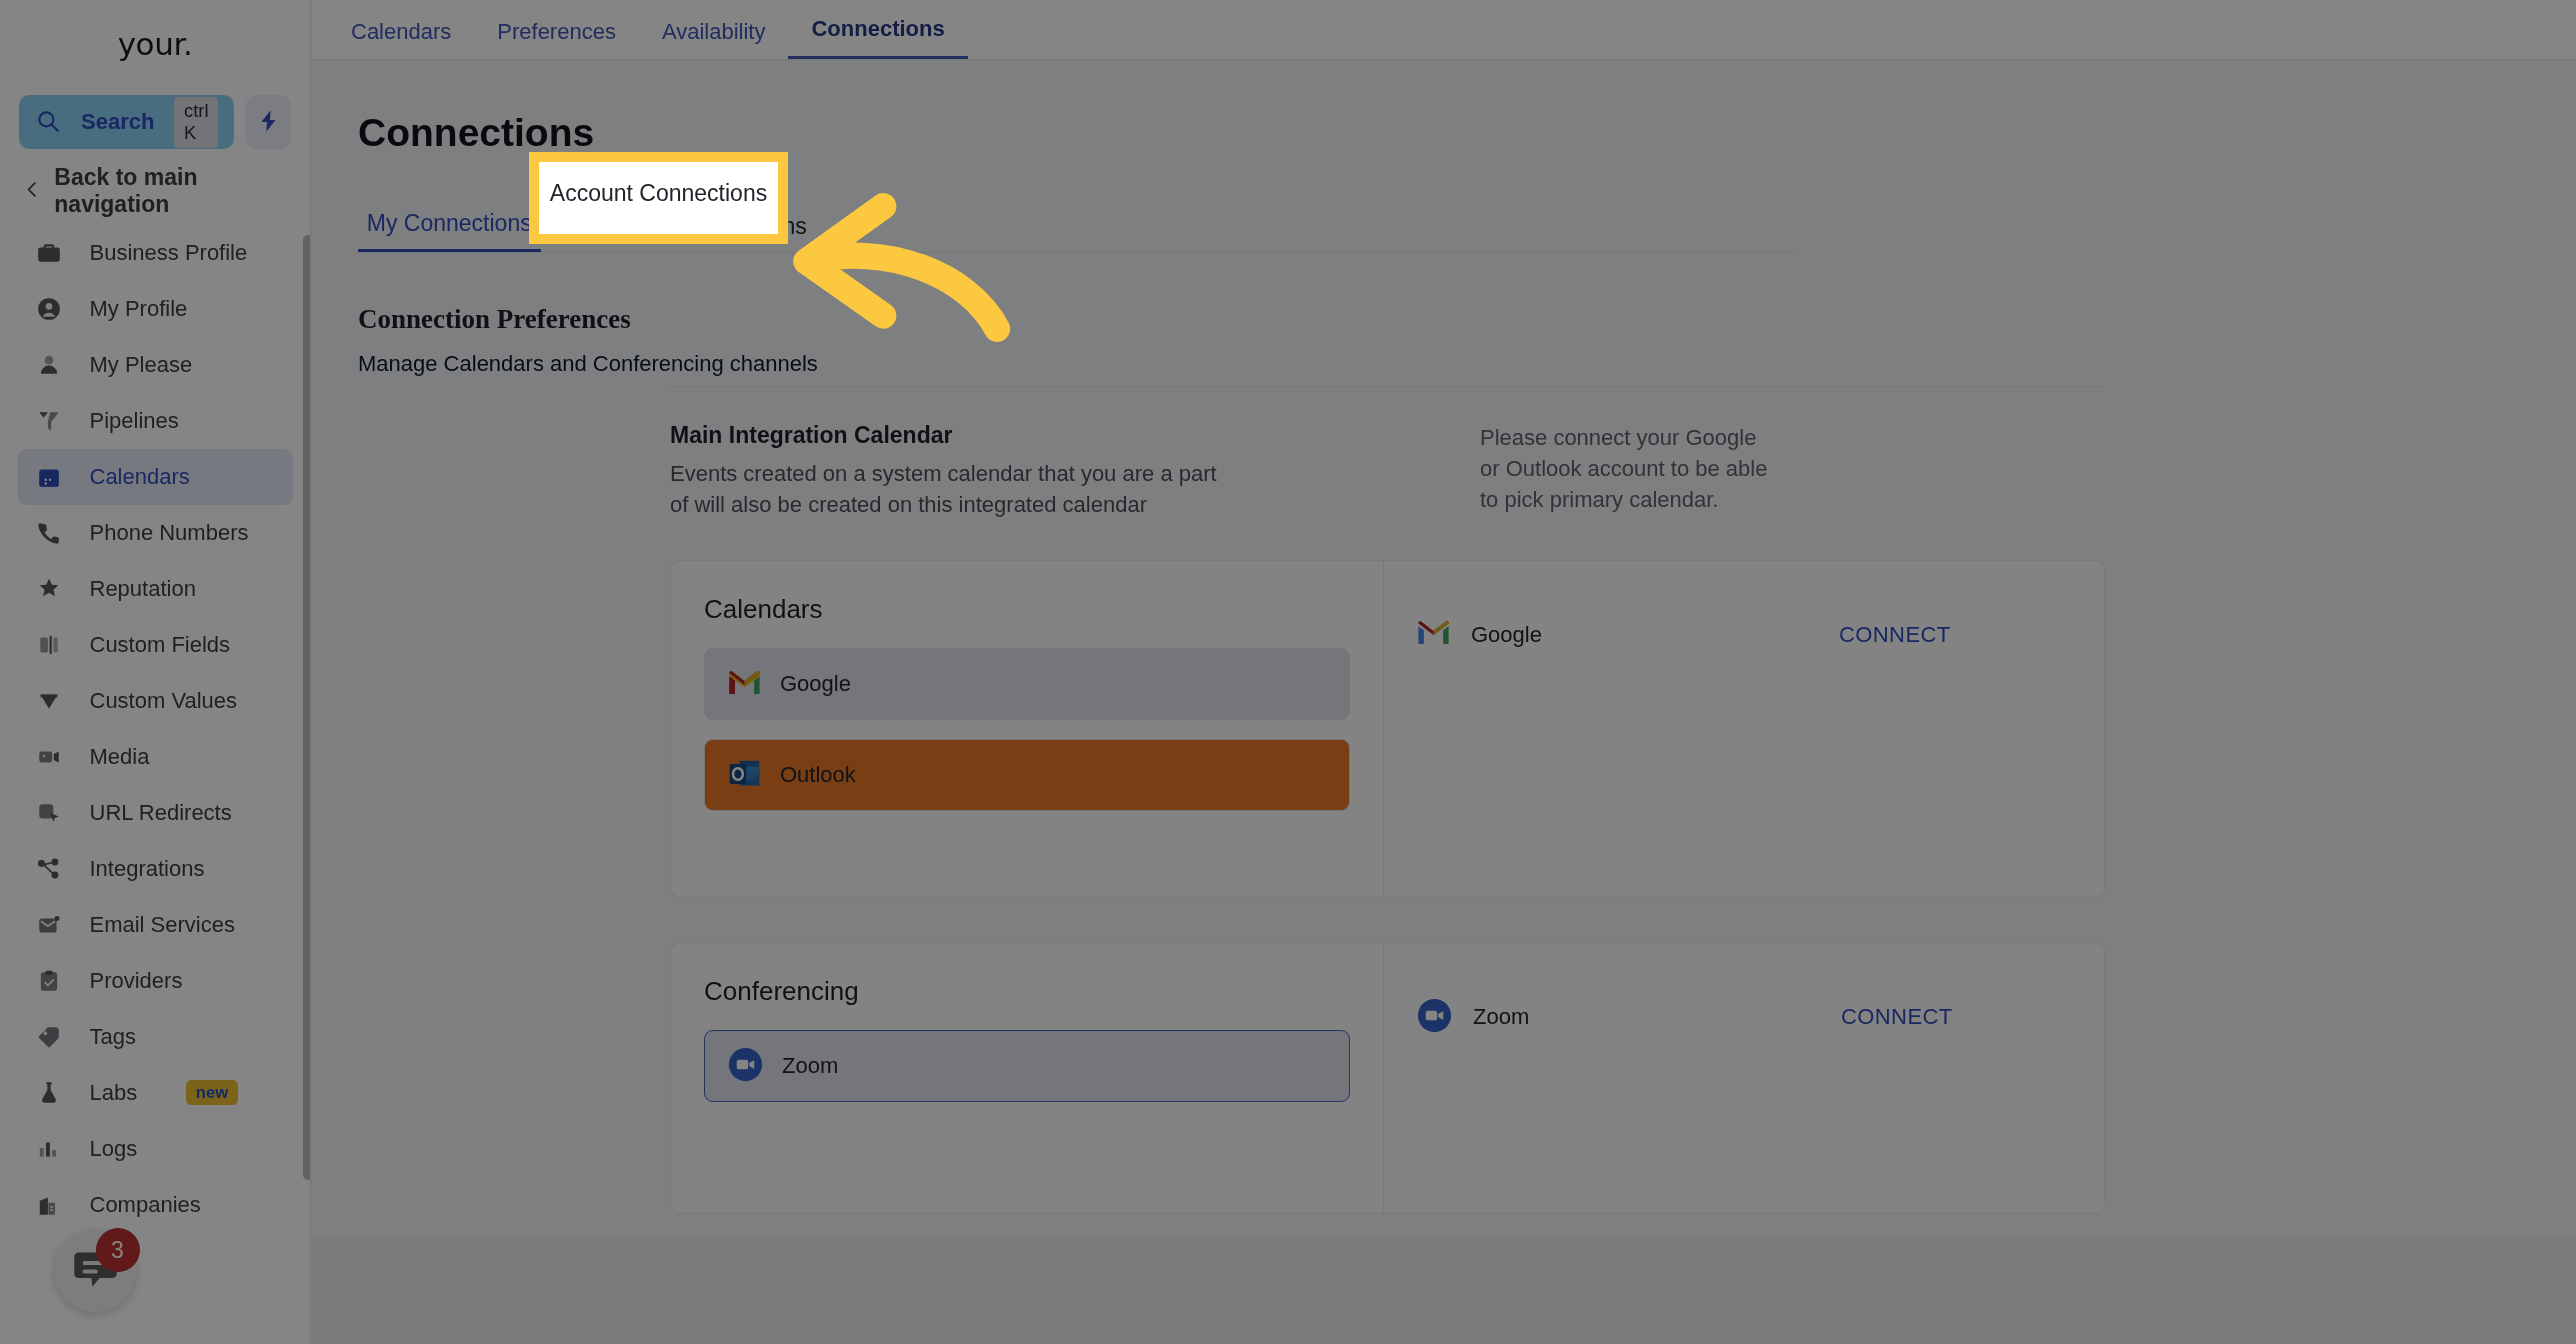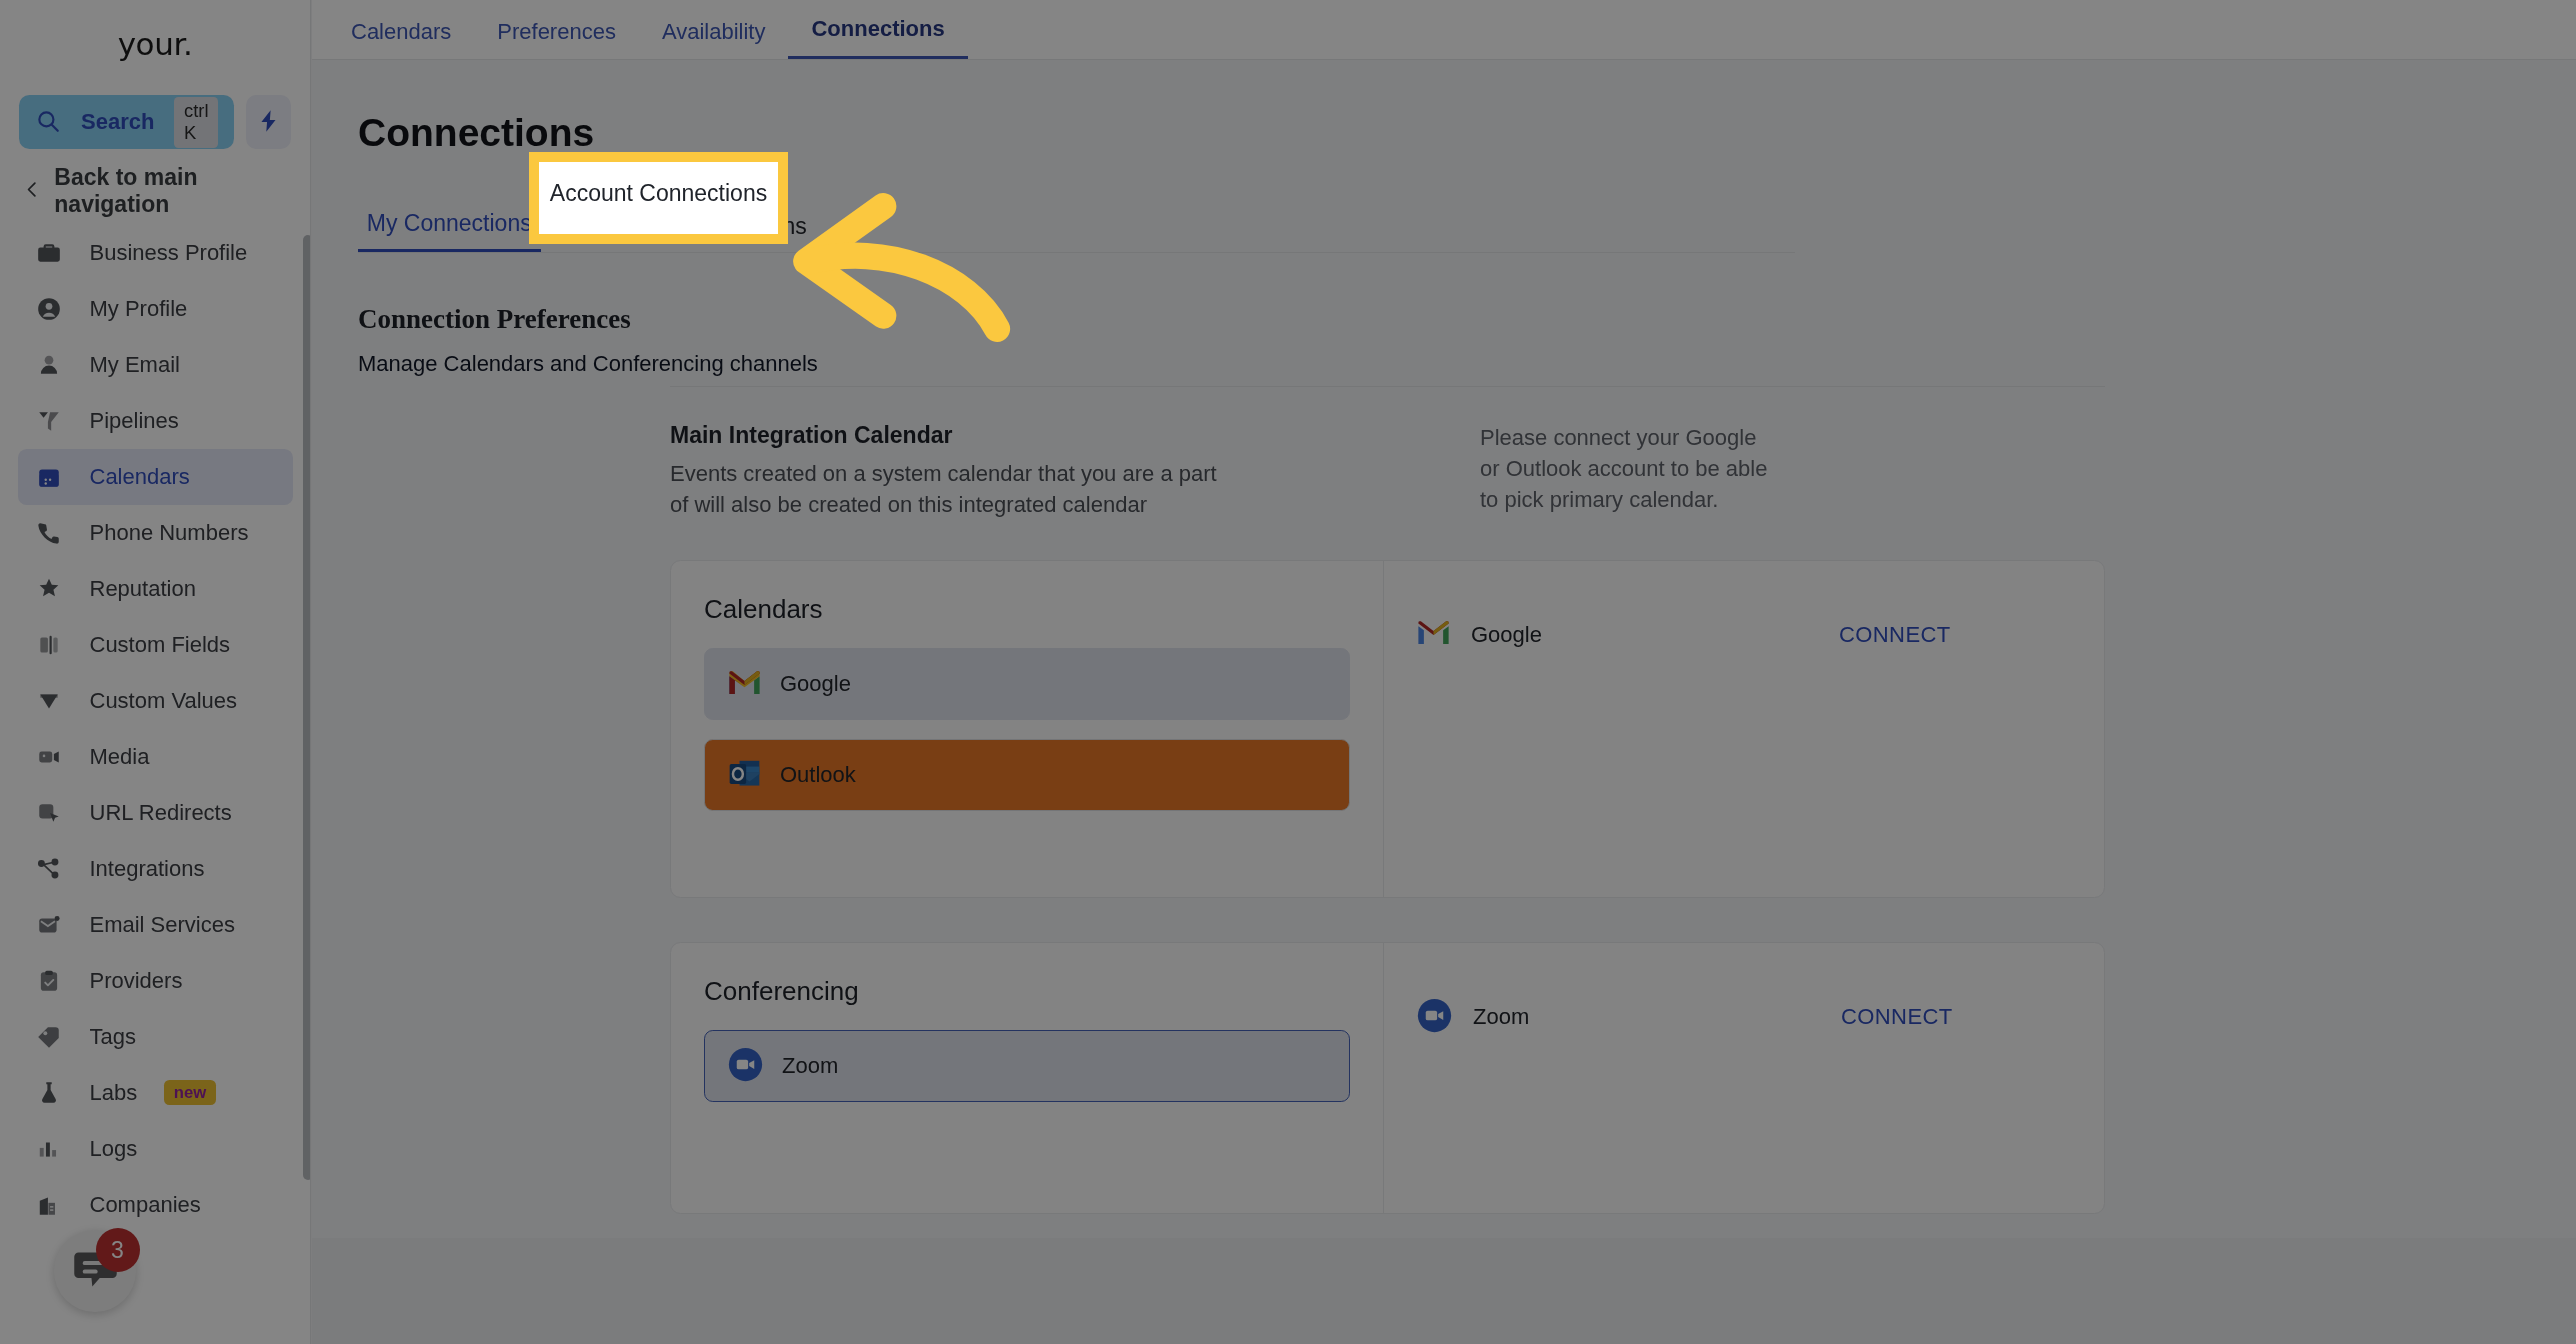--- a/index.html
+++ b/index.html
@@ -92,24 +92,24 @@
     margin-bottom: 0px;
   }
   .nav-item .label {
     font-size: 22px; color: #3b3e44; font-weight: 400;
     white-space: nowrap;
   }
   .nav-item.active { background: #e4e8fa; }
   .nav-item.active .label { color: #2b4dd0; }
   .nav-ico { width: 30px; height: 30px; display:flex; align-items:center; justify-content:center; flex: 0 0 30px;}
   .badge-new {
-    background: #f5c11a; color: #a21caf;
+    background: #f5c11a; color: #1d4ed8;
     font-size: 16.7px; font-weight: 700;
     padding: 2.6px 9.6px; border-radius: 5.3px;
-    margin-left: 1px;
+    margin-left: 23px;
   }
   .sb-track {
     position: absolute; left: 303px; top: 235px;
     width: 9.6px; height: 945px;
     background: #b9bcc2; border-radius: 5.3px;
   }
 
   
   .chat-widget {
     position: absolute; left: 54px; bottom: 33px;
@@ -328,21 +328,21 @@
         <span class="label">My Profile</span>
       </div>
 
       <div class="nav-item">
         <span class="nav-ico">
           <svg width="26" height="26" viewBox="0 0 24 24" fill="#53565c">
               <circle cx="12" cy="7.5" r="4" opacity=".55"></circle>
               <path d="M4.5 20a7.5 7.5 0 0 1 15 0z"></path>
             </svg>
         </span>
-        <span class="label">My Email</span>
+        <span class="label">My Please</span>
       </div>
 
       <div class="nav-item">
         <span class="nav-ico">
           <svg width="26" height="26" viewBox="0 0 24 24" fill="#53565c">
               <path d="M3 4h8l-4 5z"></path>
               <path d="M13 4h8l-7 9v8l-3-2v-6z" opacity=".65"></path>
             </svg>
         </span>
         <span class="label">Pipelines</span>

